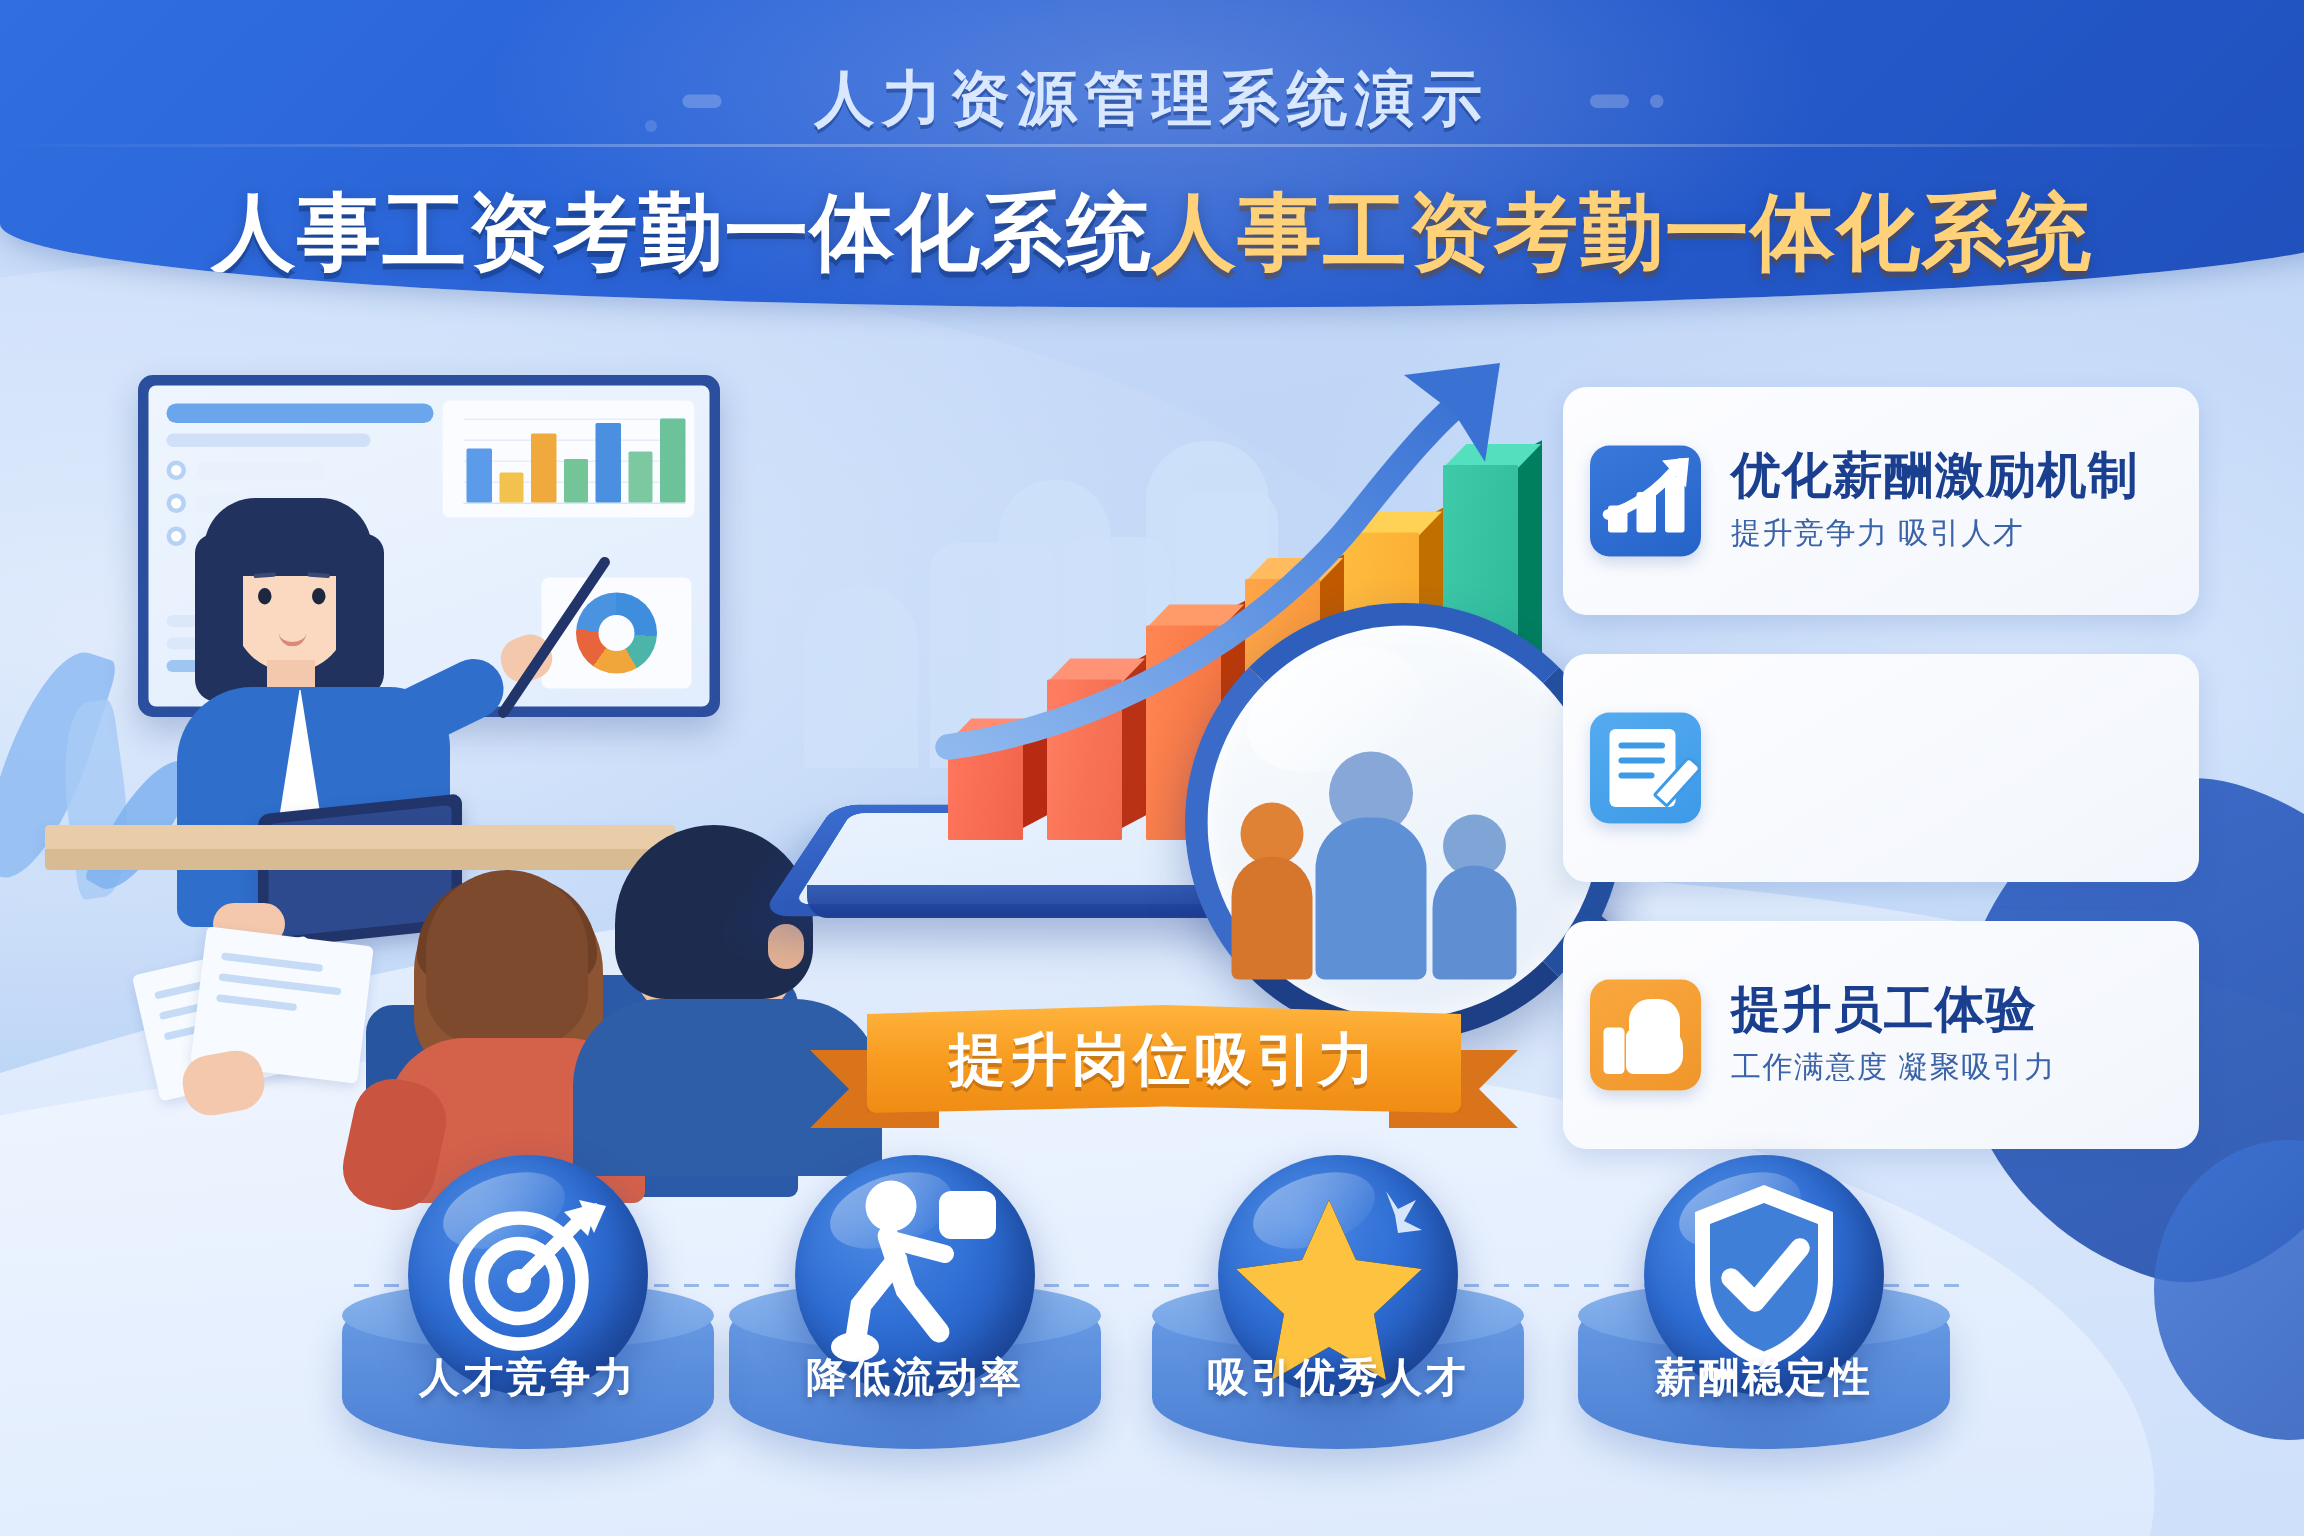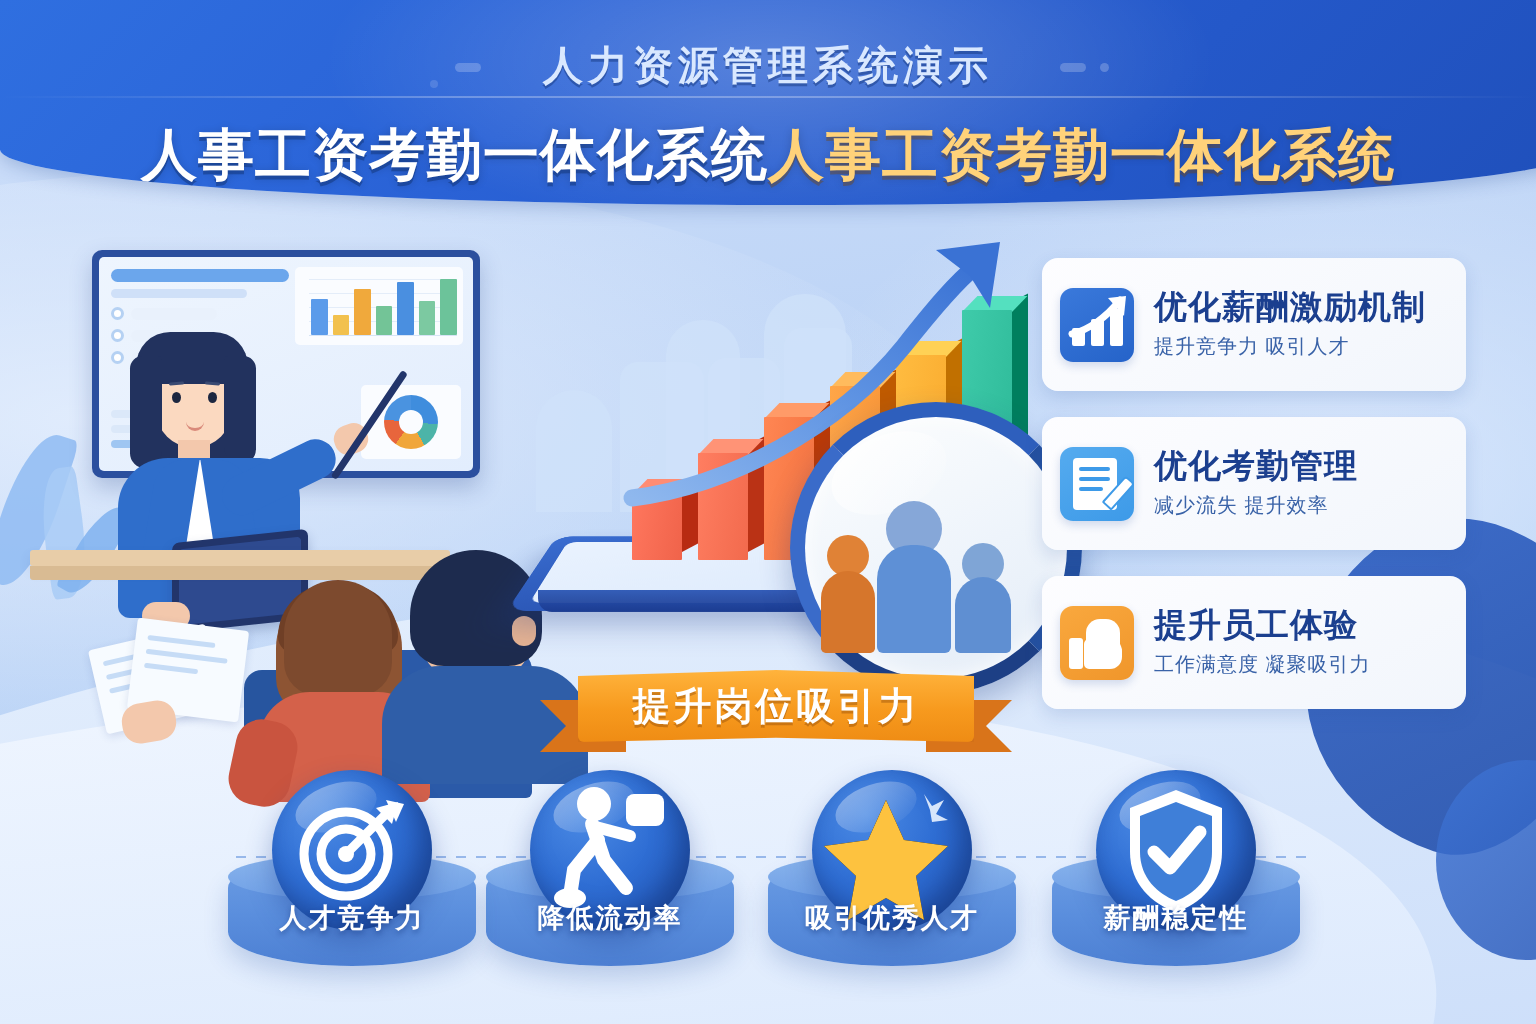--- a/index.html
+++ b/index.html
@@ -184,21 +184,21 @@
     background:linear-gradient(155deg,#fdfefe 0%,#eef4fb 55%,#e3ecf7 100%);
     box-shadow:0 14px 30px rgba(25,55,130,.3),inset 0 0 22px rgba(255,255,255,.9);}
   .mag-gloss{position:absolute;left:24px;top:18px;width:120px;height:76px;border-radius:50%;
     background:linear-gradient(150deg,rgba(255,255,255,.85),rgba(255,255,255,0));transform:rotate(-22deg);}
   .person{position:absolute;bottom:26px;}
   .person .h{position:absolute;left:50%;transform:translateX(-50%);border-radius:50%;}
   .person .b{position:absolute;bottom:0;left:0;width:100%;border-radius:34px 34px 6px 6px;}
 
   
   .cards{position:absolute;left:1042px;top:258px;width:424px;}
-  .card{position:relative;height:133px;margin-bottom:26px;border-radius:16px;
+  .card{position:relative;height:152px;margin-bottom:26px;border-radius:16px;
     background:linear-gradient(150deg,#fdfdff 0%,#f2f6fc 100%);
     box-shadow:0 7px 18px rgba(40,80,160,.16);display:flex;align-items:center;padding:0 18px;box-sizing:border-box;}
   .card-icon{width:74px;height:74px;border-radius:13px;flex:0 0 74px;position:relative;
     box-shadow:0 4px 10px rgba(40,80,160,.2);}
   .card-txt{margin-left:20px;}
   .card-title{font-size:33px;font-weight:700;color:#1b3f8f;letter-spacing:1px;line-height:1.1;}
   .card-sub{font-size:20px;color:#3a63a8;margin-top:7px;letter-spacing:1px;}
 
   .ic-bar{position:absolute;bottom:16px;background:#fff;border-radius:2px;}
   .ic-doc{position:absolute;left:13px;top:11px;width:44px;height:52px;background:#fff;border-radius:4px;}
@@ -471,24 +471,20 @@
     </div>
 
     <div class="card">
       <div class="card-icon" style="background:linear-gradient(150deg,#55abef 0%,#3d9ae8 100%);">
         <div class="ic-doc"></div>
         <div class="ic-docln" style="left:19px;top:20px;width:31px;"></div>
         <div class="ic-docln" style="left:19px;top:30px;width:31px;"></div>
         <div class="ic-docln" style="left:19px;top:40px;width:24px;"></div>
         <div class="ic-pencil"></div>
       </div>
-      <div class="card-txt">
-        <div class="card-title">优化考勤管理</div>
-        <div class="card-sub">减少流失 提升效率</div>
-      </div>
     </div>
 
     <div class="card">
       <div class="card-icon" style="background:linear-gradient(150deg,#f9a83e 0%,#f0962b 100%);">
         <div class="ic-thumb"></div>
         <div class="ic-thumbbody"></div>
         <div class="ic-thumbcuff"></div>
       </div>
       <div class="card-txt">
         <div class="card-title">提升员工体验</div>

